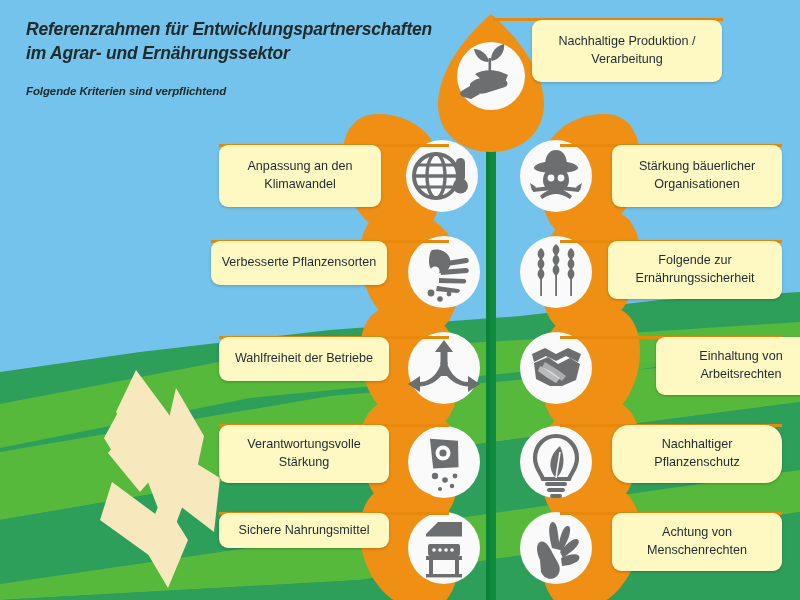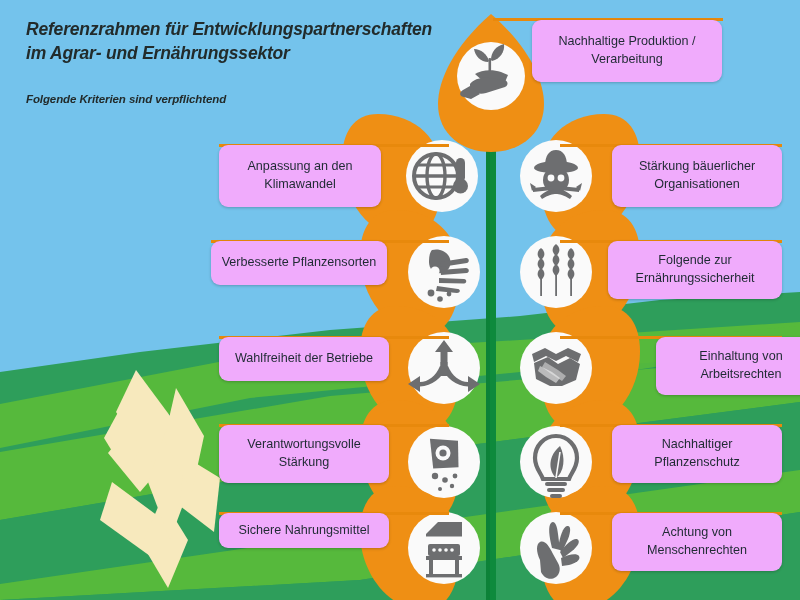--- a/index.html
+++ b/index.html
@@ -14,31 +14,31 @@
   
   #bg{position:absolute;inset:0;width:800px;height:600px;}
 
   
   .header{position:absolute;left:26px;top:18px;width:430px;z-index:40;font-style:italic;}
   .title{
     font-size:17.5px;font-weight:bold;color:#222b2b;line-height:1.35;
     letter-spacing:-0.2px;margin:0;
   }
   .subtitle{
-    font-size:11.5px;font-weight:bold;color:#222b2b;margin:28px 0 0 0;
+    font-size:11.5px;font-weight:bold;color:#222b2b;margin:20px 0 0 0;
     letter-spacing:-0.1px;
   }
 
   
   #plant{position:absolute;left:0;top:0;width:800px;height:600px;z-index:20;}
 
   
   .card{
     position:absolute;z-index:30;
-    background:#f0abfc;border-radius:9px;
+    background:#fef9c3;border-radius:9px;
     box-shadow:0 1px 3px rgba(0,0,0,.22);
     display:flex;align-items:center;justify-content:center;
     text-align:center;
     color:#1f2a33;font-size:12.6px;line-height:1.42;
     padding:6px 10px;box-sizing:border-box;
   }
   .card span{display:block;}
 
   
   .rule{position:absolute;height:3px;background:#e8890c;z-index:29;}
@@ -330,20 +330,20 @@
 
   <div class="card" style="left:612px;top:145px;width:170px;height:62px;">
     <span>Stärkung bäuerlicher Organisationen</span>
   </div>
   <div class="card" style="left:608px;top:241px;width:174px;height:58px;">
     <span>Folgende zur Ernährungssicherheit</span>
   </div>
   <div class="card" style="left:612px;top:337px;width:170px;height:58px;margin-left:44px;">
     <span>Einhaltung von Arbeitsrechten</span>
   </div>
-  <div class="card" style="left:612px;top:425px;width:170px;height:58px;">
+  <div class="card" style="left:612px;top:425px;width:170px;height:58px;border-radius:17px;">
     <span>Nachhaltiger Pflanzenschutz</span>
   </div>
   <div class="card" style="left:612px;top:513px;width:170px;height:58px;">
     <span>Achtung von Menschenrechten</span>
   </div>
 
 </div>
 
 </body></html>

